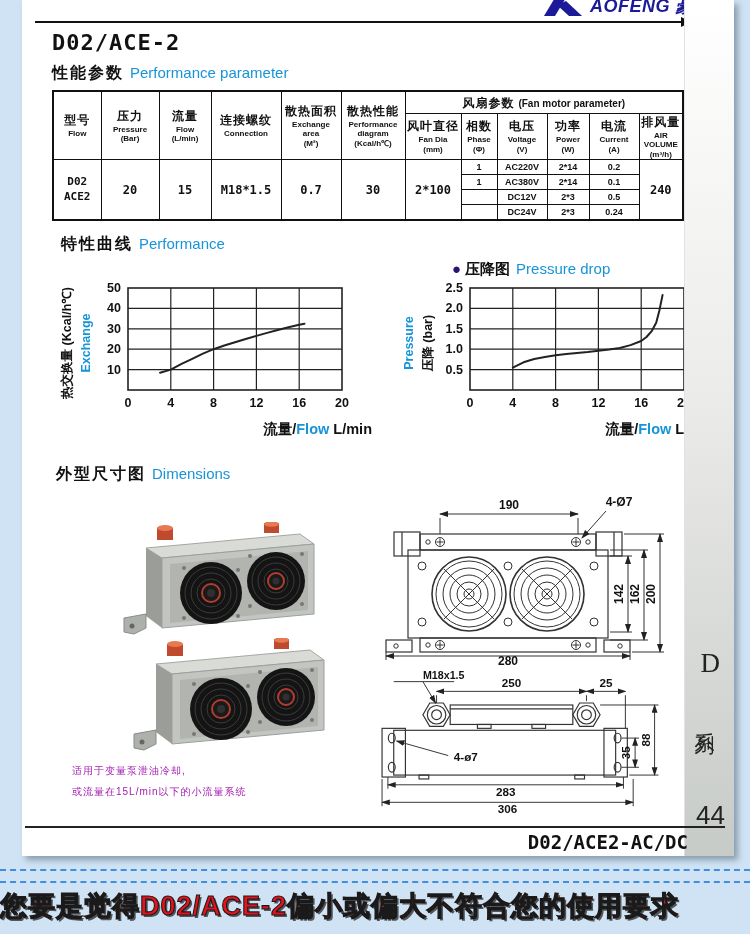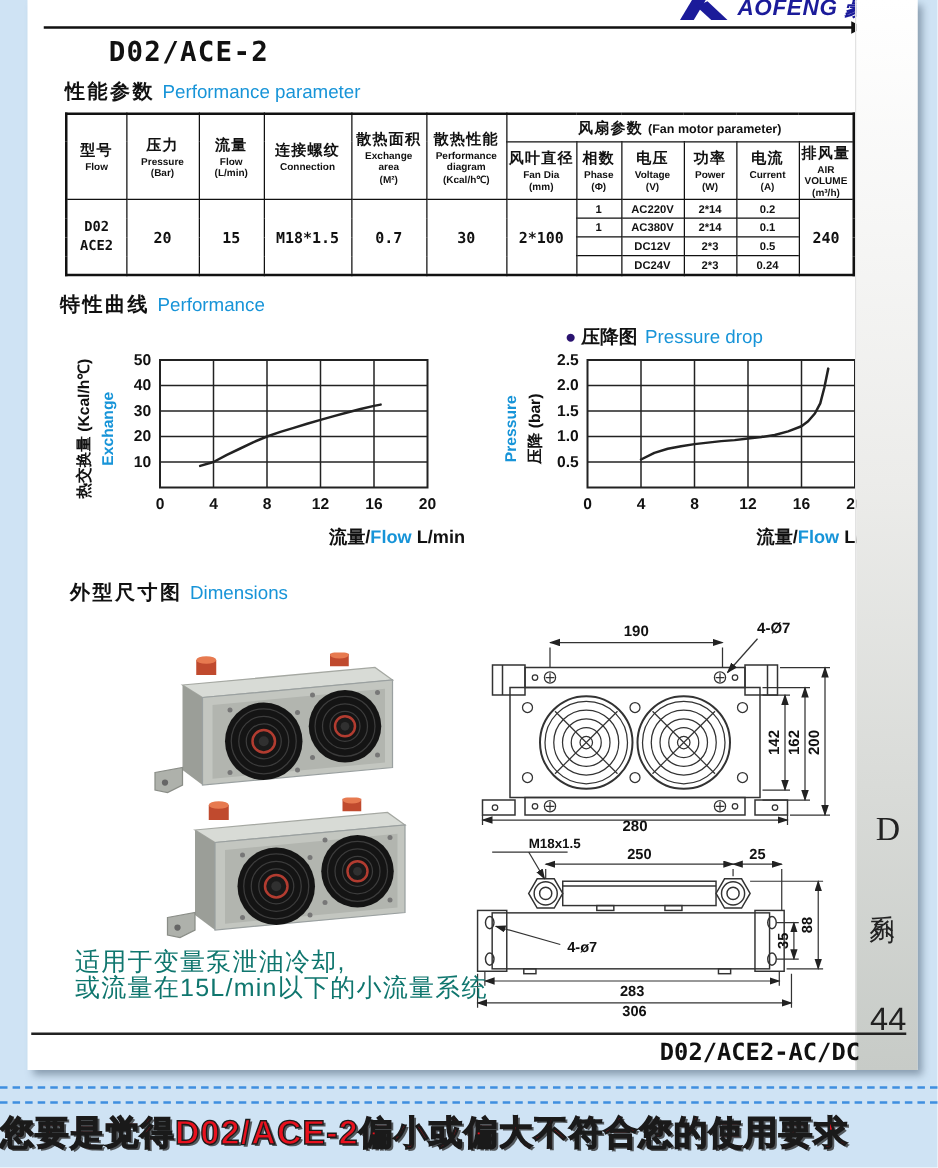--- a/index.html
+++ b/index.html
@@ -22,25 +22,25 @@
     border-left:1px solid #e2e2e2; z-index:1;
   }
   .tab-letter { position:absolute; top:648px; right:14px; font-size:27px; font-family:"Liberation Serif",serif; color:#222; z-index:3;}
   .tab-series { position:absolute; top:716px; right:15px; writing-mode:vertical-rl; font-size:20px; letter-spacing:4px; color:#222; z-index:3;}
   .tab-page   { position:absolute; top:800px; right:9px; font-size:26px; color:#222; z-index:3;}
   
   .logo { position:absolute; left:520px; top:-6px; display:flex; align-items:flex-end; gap:4px; }
   .logo-text { color:#1b1b9a; font-size:18px; font-weight:bold; font-style:italic; letter-spacing:.5px; white-space:nowrap; }
   .arrow-line { position:absolute; left:13px; top:21px; width:648px; height:2px; background:#111; }
   .arrow-line:after { content:""; position:absolute; right:-8px; top:-4px; border-left:10px solid #111; border-top:5px solid transparent; border-bottom:5px solid transparent; }
-  .title { position:absolute; left:30px; top:30px; font-family:"DejaVu Sans Mono",monospace; font-weight:bold; font-size:22px; letter-spacing:1px; color:#111;margin-left:35px; }
+  .title { position:absolute; left:30px; top:30px; font-family:"DejaVu Sans Mono",monospace; font-weight:bold; font-size:22px; letter-spacing:1px; color:#111; }
   .sec { position:absolute; white-space:nowrap; }
   .sec .zh { font-size:16px; font-weight:bold; letter-spacing:2px; color:#111; }
   .sec .en { font-size:15px; color:#1794d8; margin-left:6px;text-align:right; }
-  .sec1 { left:30px; top:63px; } .sec2 { left:26px; top:234px; } .sec3 { left:34px; top:464px; }
+  .sec1 { left:30px; top:63px; } .sec2 { left:39px; top:234px; } .sec3 { left:34px; top:464px; }
   
   .ptable { position:absolute; left:30px; top:90px; border-collapse:collapse; table-layout:fixed; width:630px; border:2px solid #111; }
   .ptable th,.ptable td { border:1px solid #111; text-align:center; vertical-align:middle; padding:0; overflow:hidden; }
   .hz { display:block; font-size:12px; font-weight:bold; letter-spacing:1px; color:#111; }
   .he { display:block; font-size:8px; line-height:1.2; font-weight:bold; color:#111; white-space:pre-line; }
   .fan-group .hz { display:inline;margin-top:44px; } .fan-group .he { display:inline; font-size:10px; margin-left:4px; }
   .r1 th { height:22px; } .r2 th { height:46px; }
   .ptable tbody tr { height:15px; }
   .val { font-family:"DejaVu Sans Mono",monospace; font-weight:bold; font-size:12px; color:#111; }
   .val-sm { font-family:"Liberation Sans",sans-serif; font-weight:bold; font-size:9px; color:#111; }
@@ -52,21 +52,21 @@
   .ctitle .zh { font-size:15px; font-weight:bold; color:#111; }
   .ctitle .en { font-size:15px; color:#1794d8; margin-left:6px; }
   .ct1 { left:86px; } .ct2 { left:430px; }
   .chart { position:absolute; top:280px; width:332px; height:164px; }
   #chart-0 { left:34px; } #chart-1 { left:376px; }
   
   .drawA { position:absolute; left:360px; top:494px; }
   .drawB { position:absolute; left:358px; top:668px; }
   .photo1 { position:absolute; left:86px; top:522px; }
   .photo2 { position:absolute; left:96px; top:638px; }
-  .note { position:absolute; left:38px; top:760px; font-size:20px; letter-spacing:1px; line-height:21px; color:#0f766e; }
+  .note { position:absolute; left:50px; top:760px; font-size:10px; letter-spacing:1px; line-height:21px; color:#a21caf; }
   
   .footer-line { position:absolute; left:3px; top:826px; width:700px; height:2px; background:#222; z-index:2; }
   .footer-code { position:absolute; right:46px; top:831px; font-family:"DejaVu Sans Mono",monospace; font-weight:bold; font-size:19px; color:#111; z-index:2;}
   
   .dash { position:absolute; left:0; width:750px; border-top:2px dashed #3f8fdf; }
   .dash1 { top:869px; } .dash2 { top:881px; }
   .banner {
     position:absolute; left:0; top:888px; width:634px; text-align:center;
     font-size:27px; font-weight:bold; letter-spacing:1px;
     color:#e8111e; -webkit-text-stroke:1.1px #1a1a1a;

